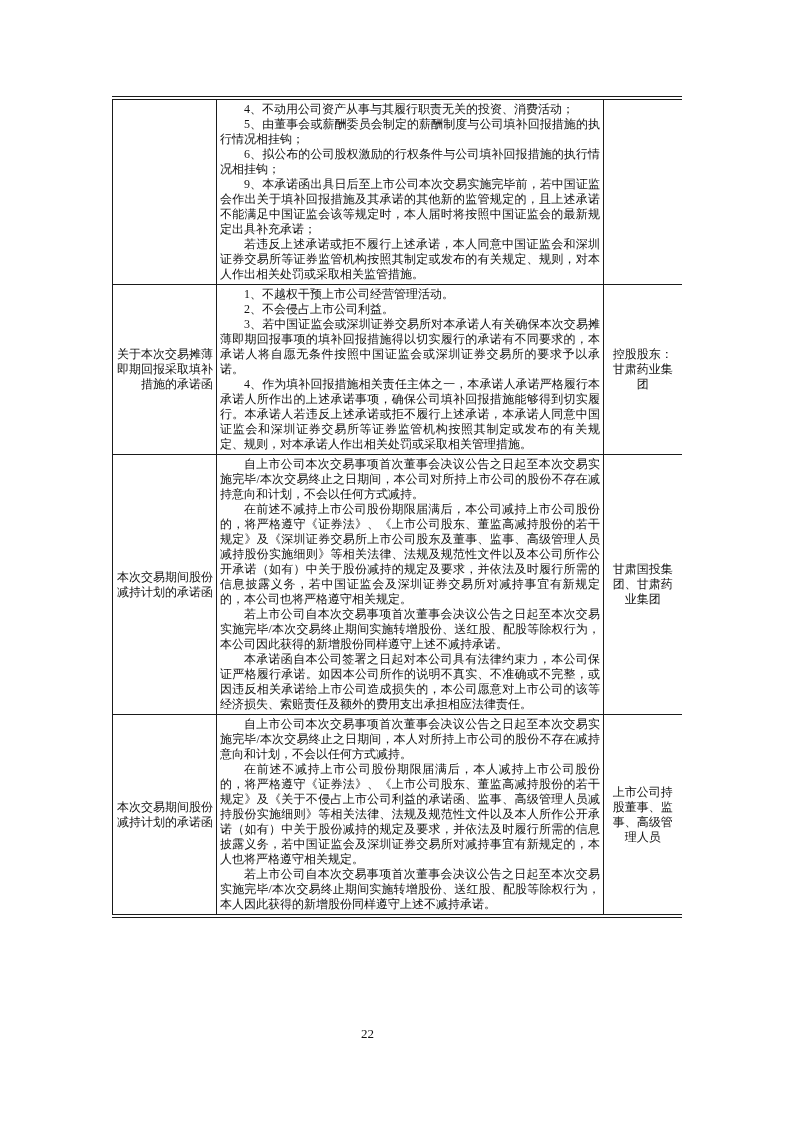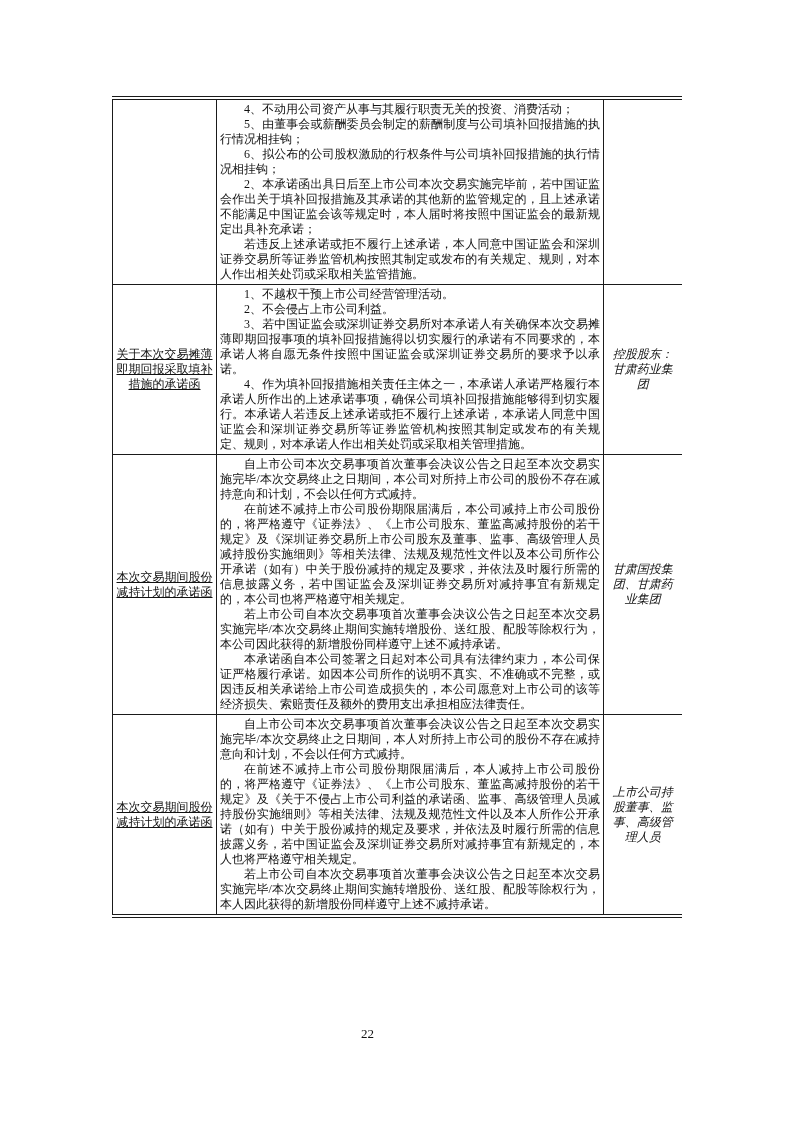--- a/index.html
+++ b/index.html
@@ -29,34 +29,32 @@
   }
   table.commitments td {
     border: 1px solid #1a1a1a;
     vertical-align: middle;
     font-size: 12px;
     line-height: 15px;
     padding: 2px 3px;
   }
   table.commitments td.party-cell { border-right: 0; }
   td.title-cell {
-    text-align: center;
+    text-align: right;
     padding: 2px 2px;
-    text-decoration: underline;
   }
   td.content-cell {
     text-align: justify;
     text-justify: inter-character;
     padding: 2px 3px;
   }
   td.content-cell p { margin: 0; text-indent: 2em; }
   td.party-cell {
     text-align: center;
     padding: 2px 4px;
-    font-style: italic;
   }
   .page-number {
     position: absolute;
     top: 1026px; left: 0;
     width: 735px;
     text-align: center;
     font-size: 13px;
   }
 </style>
 </head>
@@ -71,21 +69,21 @@
       <col style="width:78px">
     </colgroup>
     <tbody>
 
       <tr>
         <td class="title-cell"></td>
         <td class="content-cell">
           <p>4、不动用公司资产从事与其履行职责无关的投资、消费活动；</p>
           <p>5、由董事会或薪酬委员会制定的薪酬制度与公司填补回报措施的执行情况相挂钩；</p>
           <p>6、拟公布的公司股权激励的行权条件与公司填补回报措施的执行情况相挂钩；</p>
-          <p>2、本承诺函出具日后至上市公司本次交易实施完毕前，若中国证监会作出关于填补回报措施及其承诺的其他新的监管规定的，且上述承诺不能满足中国证监会该等规定时，本人届时将按照中国证监会的最新规定出具补充承诺；</p>
+          <p>9、本承诺函出具日后至上市公司本次交易实施完毕前，若中国证监会作出关于填补回报措施及其承诺的其他新的监管规定的，且上述承诺不能满足中国证监会该等规定时，本人届时将按照中国证监会的最新规定出具补充承诺；</p>
           <p>若违反上述承诺或拒不履行上述承诺，本人同意中国证监会和深圳证券交易所等证券监管机构按照其制定或发布的有关规定、规则，对本人作出相关处罚或采取相关监管措施。</p>
         </td>
         <td class="party-cell"></td>
       </tr>
 
       <tr>
         <td class="title-cell">关于本次交易摊薄即期回报采取填补措施的承诺函</td>
         <td class="content-cell">
           <p>1、不越权干预上市公司经营管理活动。</p>
           <p>2、不会侵占上市公司利益。</p>

